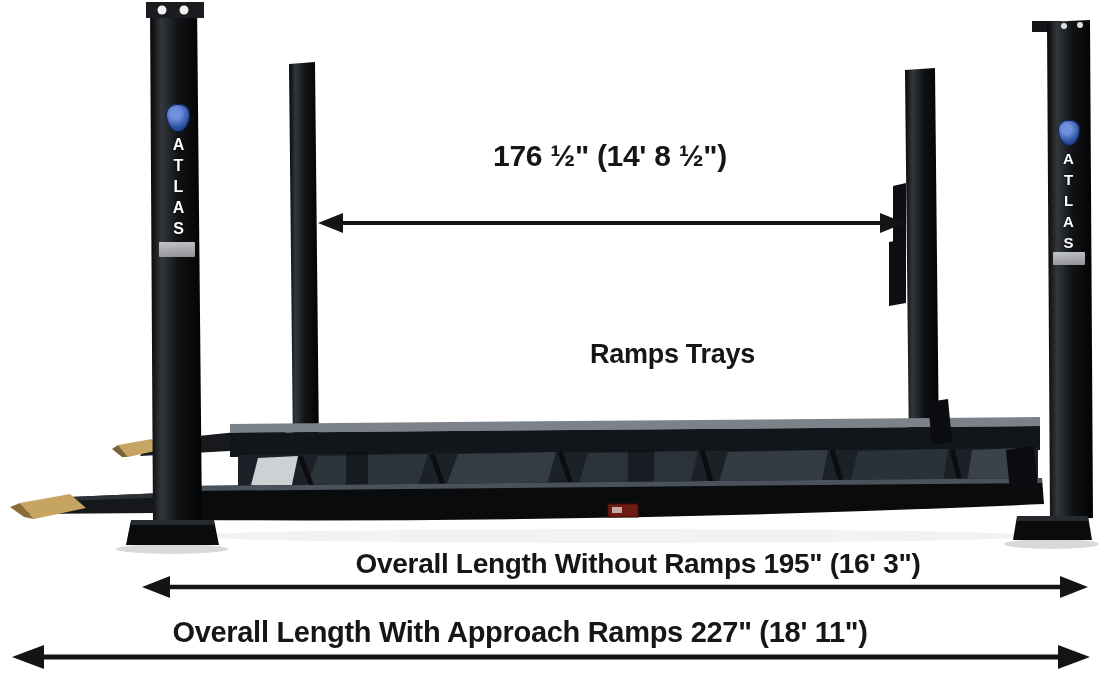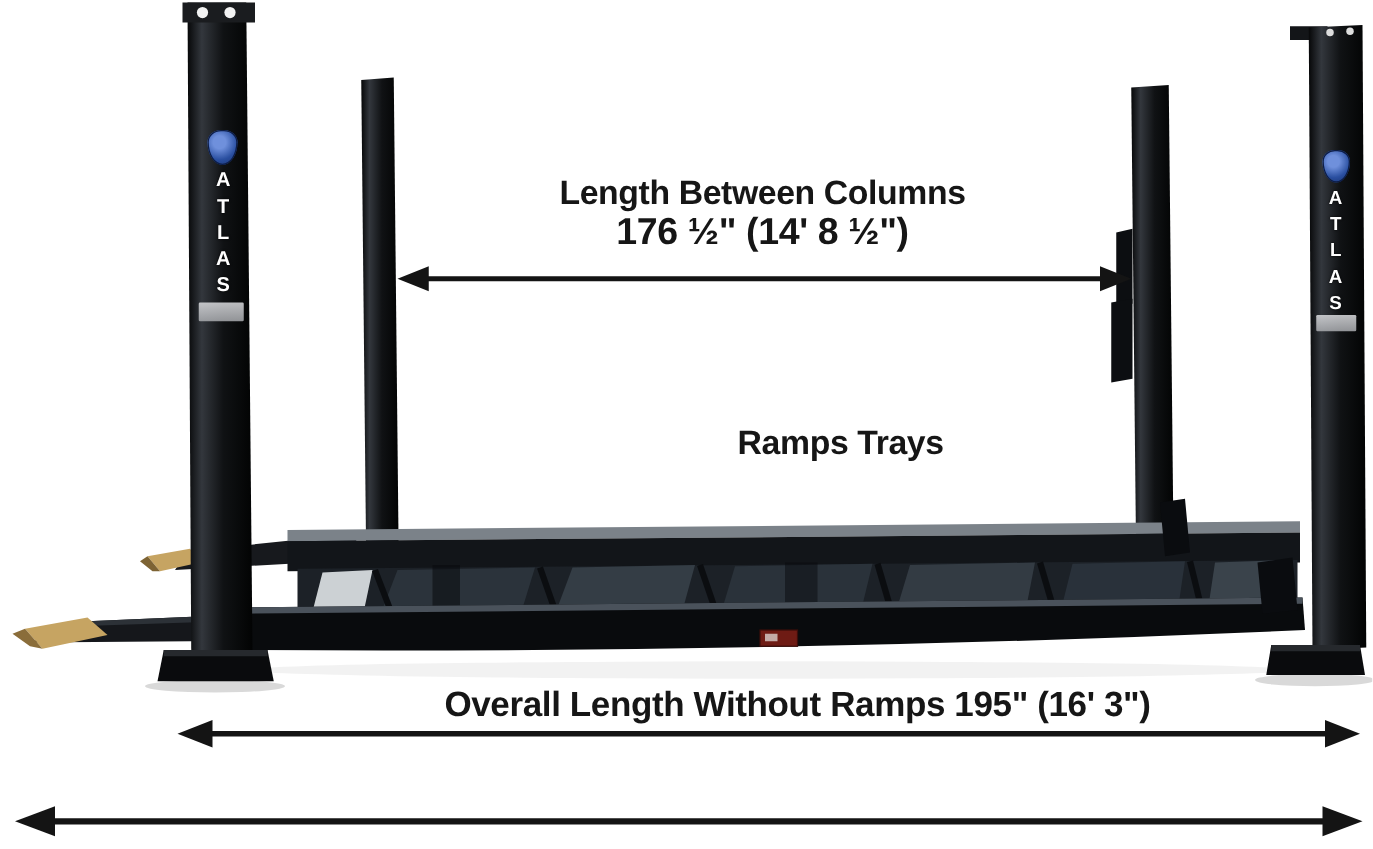--- a/index.html
+++ b/index.html
@@ -147,24 +147,24 @@
 
   <div class="shield" style="left:166px;top:104px;width:24px;height:28px;"></div>
   <div class="atlas-text" style="left:169px;top:136px;">ATLAS</div>
   <div class="sticker" style="left:159px;top:242px;width:36px;height:15px;"></div>
 
   <div class="shield" style="left:1058px;top:120px;width:22px;height:26px;"></div>
   <div class="atlas-text" style="left:1060px;top:150px;font-size:15px;">ATLAS</div>
   <div class="sticker" style="left:1053px;top:252px;width:32px;height:13px;"></div>
 
   <div class="dim-label" style="left:290px;top:139px;width:640px;">
-    <div class="l1">Length Between Columns</div>
     <div class="l2">176 ½" (14' 8 ½")</div>
   </div>
 
   <div class="dim-label drip" style="left:545px;top:339px;width:255px;">
     <div class="l1">Ramps Trays</div>
   </div>
 
   <div class="dim-label single" style="left:188px;top:548px;width:900px;">Overall Length Without Ramps 195" (16' 3")</div>
 
+  <div class="dim-label single big" style="left:70px;top:616px;width:900px;">Overall Length With Approach Ramps 227" (18' 11")</div>
 
 </div>
 
 </body></html>

